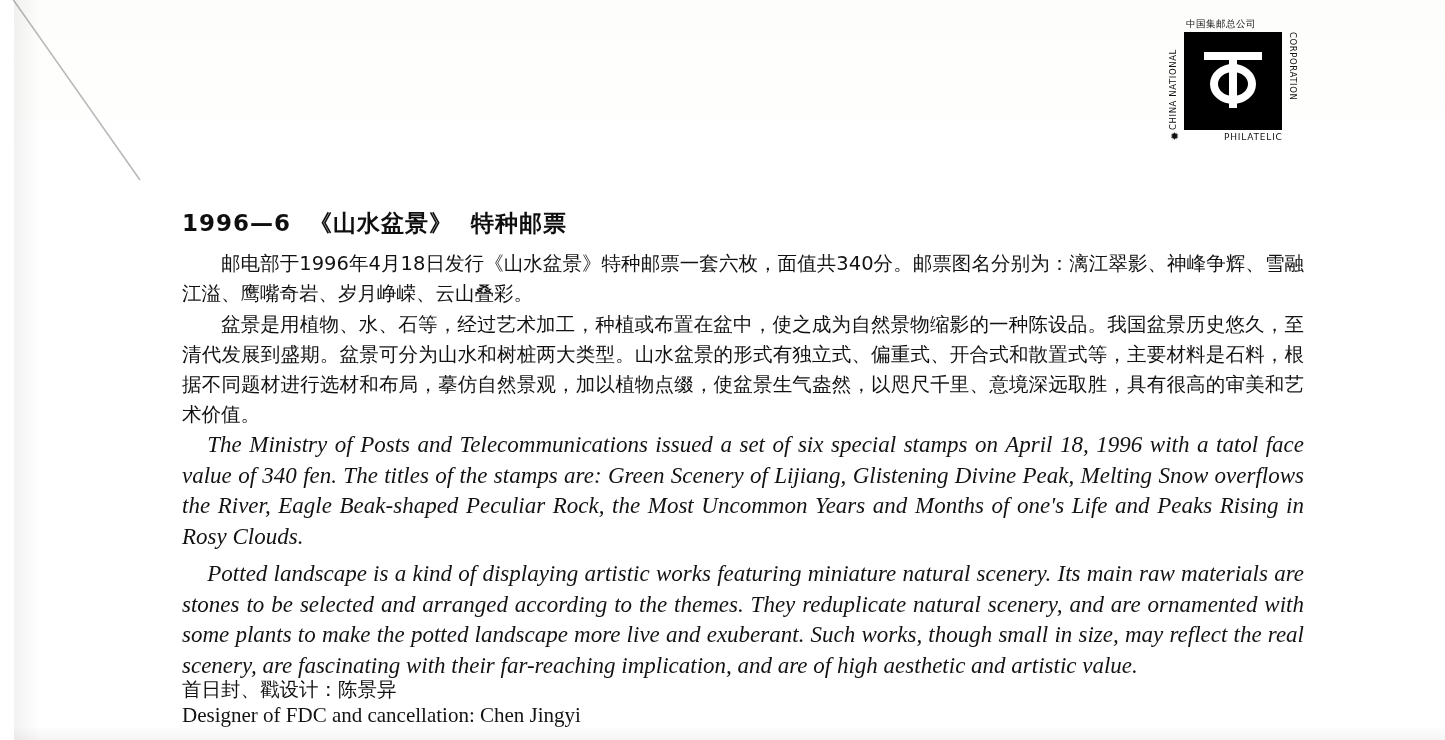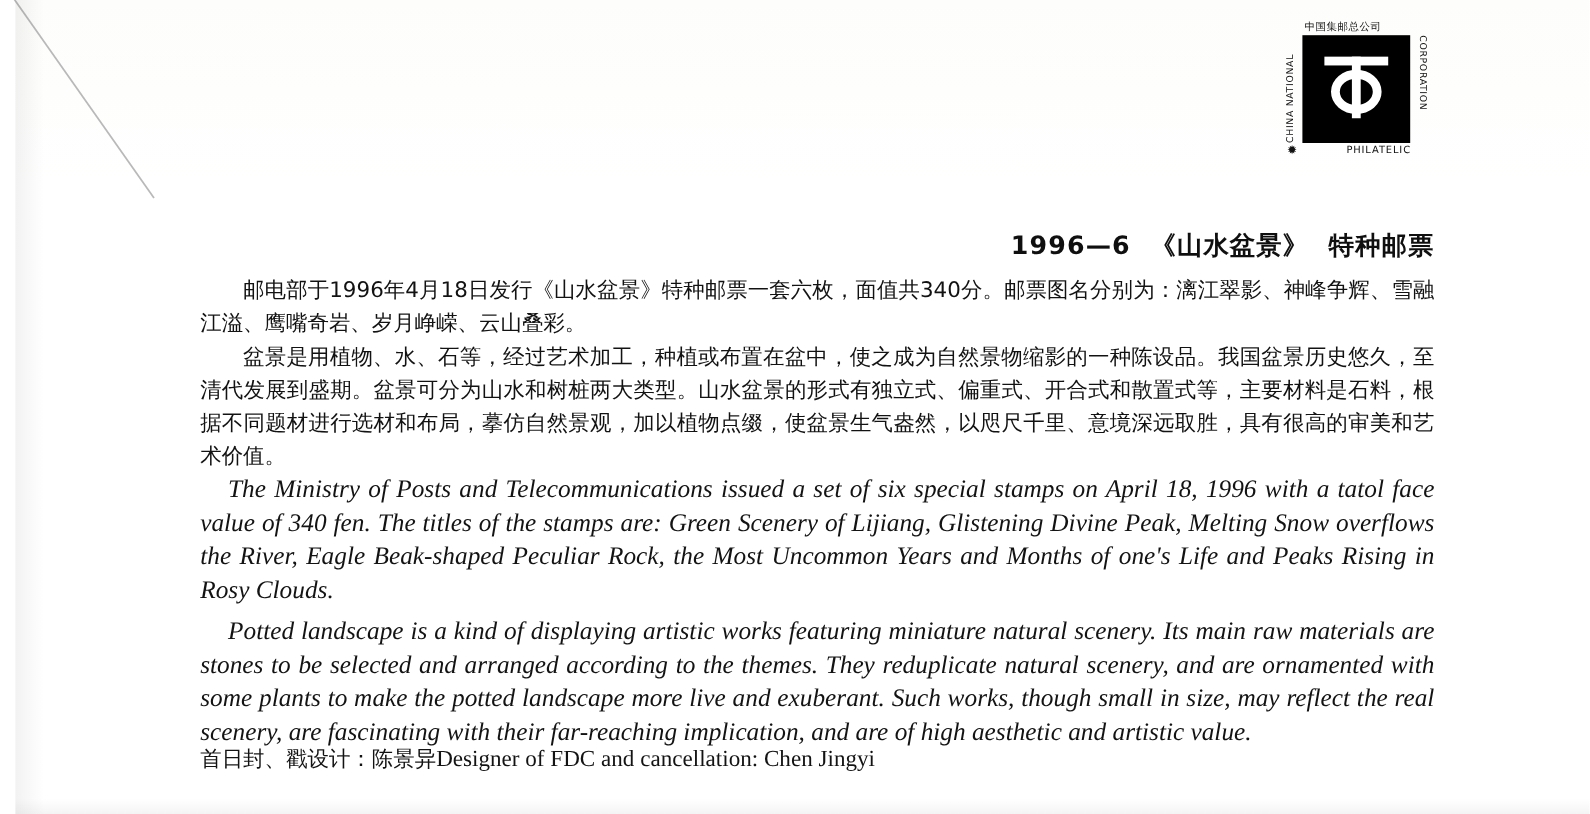--- a/index.html
+++ b/index.html
@@ -118,21 +118,21 @@
 
   
   .content {
     position: absolute;
     left: 168px;
     top: 208px;
     width: 1122px;
   }
 
   .cn-title {
-    text-align: right;
+    text-align: left;
     font-family: "DejaVu Sans", sans-serif;
     font-weight: bold;
     font-size: 23px;
     letter-spacing: 1px;
     margin: 0 0 10px 0;
     color: #0f0f0f;
   }
   .cn-title .num { font-family: "DejaVu Sans", sans-serif; }
   .cn-title .gap { display:inline-block; width: 18px; }
 
@@ -172,22 +172,23 @@
   .en-p.indent { text-indent: 1.1em; }
   .en-p + .en-p { margin-top: 7px; }
 
   
   .footer {
     position: absolute;
     left: 168px;
     top: 676px;
     width: 1122px;
     display: flex;
-    justify-content: flex-start;
+    justify-content: space-between;
     align-items: baseline;
+    flex-direction: column;
   }
   .footer-cn {
     font-family: "DejaVu Sans", sans-serif;
     font-size: 19.5px;
     color: #121212;
   }
   .footer-en {
     font-family: "Liberation Serif", serif;
     font-size: 21px;
     color: #131313;

